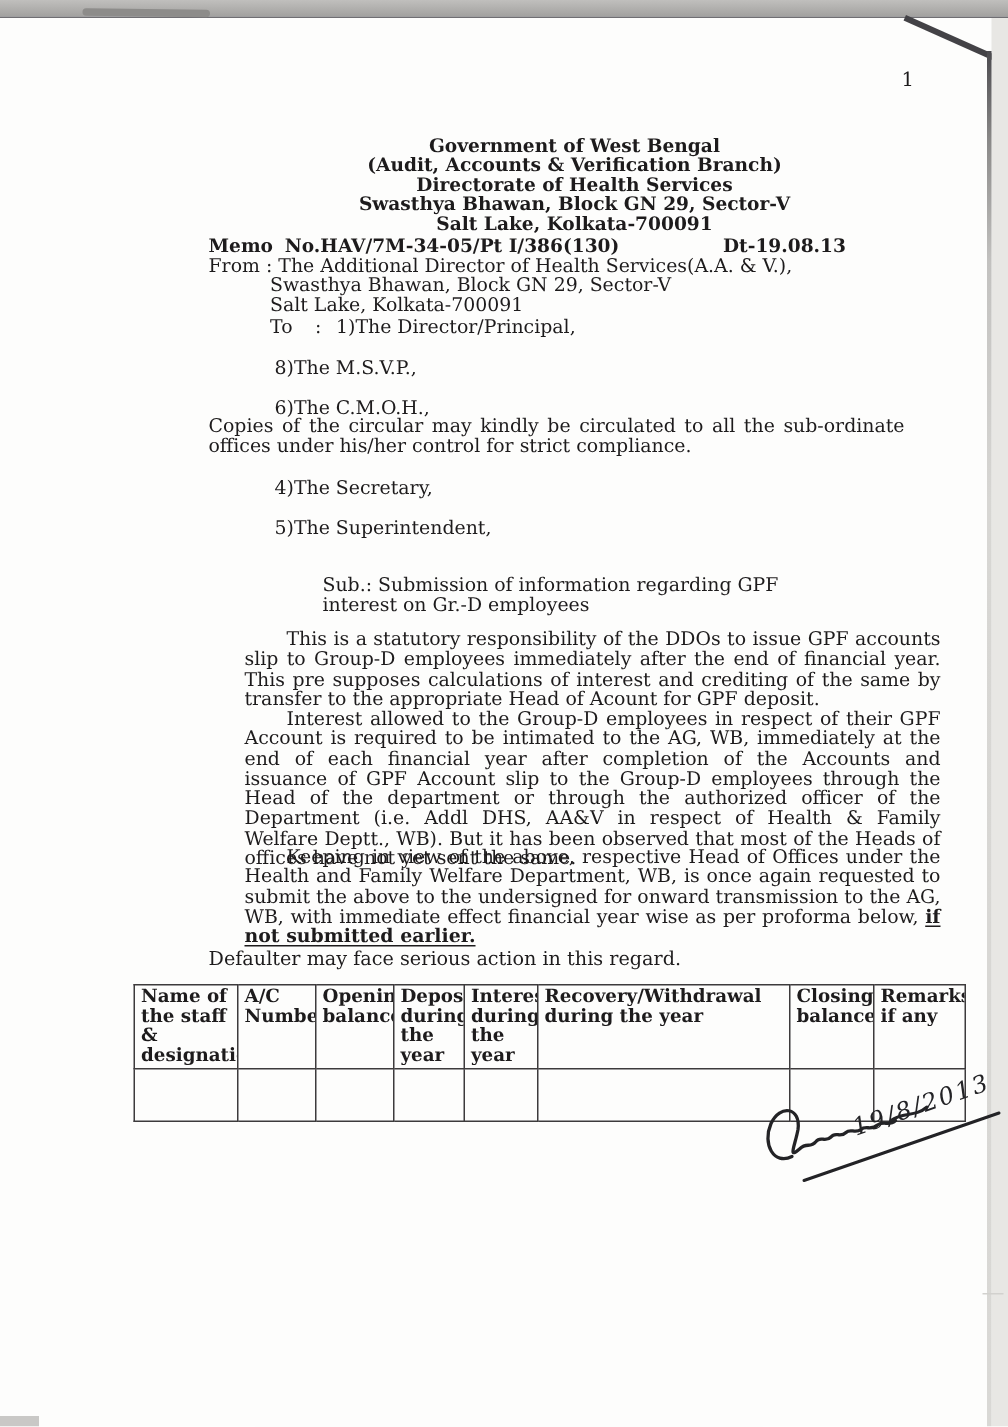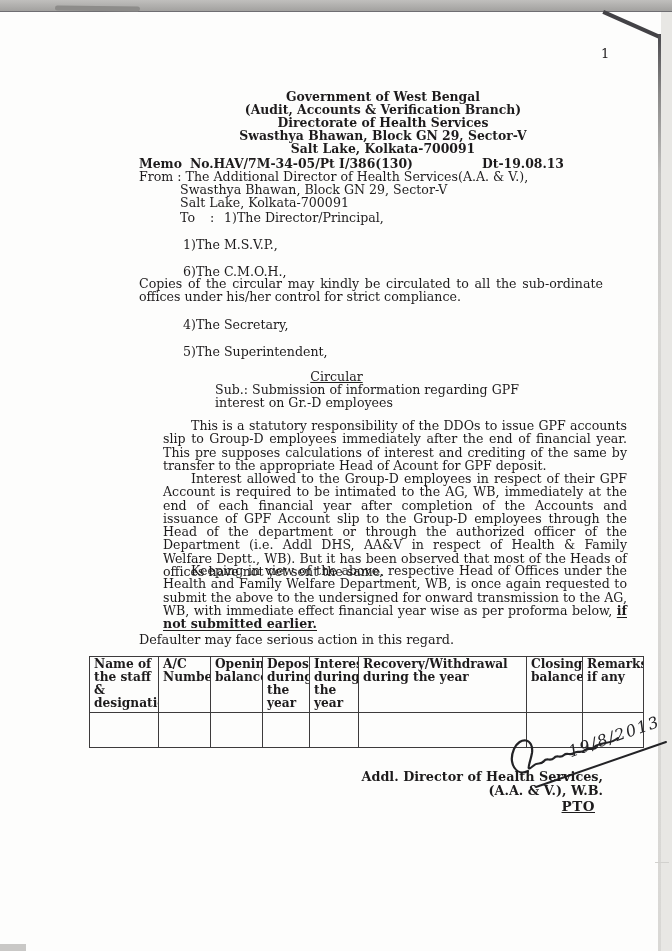--- a/index.html
+++ b/index.html
@@ -95,27 +95,26 @@
 
   <div class="fromblock">
     <div><span>From :</span> <span>The Additional Director of Health Services(A.A. &amp; V.),</span></div>
     <div class="ind">Swasthya Bhawan, Block GN 29, Sector-V</div>
     <div class="ind">Salt Lake, Kolkata-700091</div>
   </div>
 
   <div class="toline">
     <span class="tolabel">To</span><span class="tocolon">:</span><span>1)The Director/Principal,</span>
   </div>
-  <div class="toitem" style="top:237px">1)The M.S.V.P.,</div>
+  <div class="toitem" style="top:237px">8)The M.S.V.P.,</div>
   <div class="toitem" style="top:264px">6)The C.M.O.H.,</div>
   <div class="note" style="top:277px">Copies of the circular may kindly be circulated to all the sub-ordinate offices under his/her control for strict compliance.</div>
   <div class="toitem" style="top:317px">4)The Secretary,</div>
   <div class="toitem" style="top:344px">5)The Superintendent,</div>
 
-  <div class="circ-title"><span>Circular</span></div>
   <div class="subblock">Sub.: Submission of information regarding GPF interest on Gr.-D employees</div>
 
   <div class="para" style="top:419px">This is a statutory responsibility of the DDOs to issue GPF accounts slip to Group-D employees immediately after the end of financial year. This pre supposes calculations of interest and crediting of the same by transfer to the appropriate Head of Acount  for GPF deposit.</div>
   <div class="para" style="top:472px">Interest allowed to the Group-D employees in respect of their GPF Account is required to be intimated to the AG, WB, immediately at the end of each financial year after completion of the Accounts and issuance of GPF Account slip to the Group-D employees through the Head of the department or through the authorized officer of the Department (i.e. Addl DHS, AA&amp;V in respect of Health &amp; Family Welfare Deptt., WB). But it has been observed that most of the Heads of offices have not yet sent the same.</div>
   <div class="para" style="top:564px"><span>Keeping in view of the above, respective Head of Offices under the Health and Family Welfare Department, WB, is once again requested to submit the above to the undersigned for onward transmission to the AG, WB,  with immediate effect financial year wise as per proforma below, </span><span class="emph">if not submitted earlier.</span></div>
   <div class="warning">Defaulter may face serious action in this regard.</div>
 
   <table class="proforma">
     <colgroup>
       <col style="width:69px">
@@ -151,19 +150,14 @@
   </tbody>
     </table>
 
   <svg class="sig-svg" width="170" height="58" viewBox="0 0 170 58">
     <path d="M22,40 C10,46 2,32 8,18 C14,5 28,7 26,22 C24,33 19,42 27,35 C32,30 34,35 38,30 C41,26 44,31 48,27 C51,23 54,28 58,24 C61,21 64,25 68,22 C71,19 75,23 79,19 C83,16 87,20 91,16" fill="none" stroke="#232326" stroke-width="2.2" stroke-linecap="round"></path>
     <path d="M30,56 L160,11" fill="none" stroke="#232326" stroke-width="2" stroke-linecap="round"></path>
     <path d="M88,16 C96,10 104,14 112,7" fill="none" stroke="#232326" stroke-width="2" stroke-linecap="round"></path>
   </svg>
   <div class="hand-date">19/8/2013</div>
 
-  <div class="sigblock">
-    <div>Addl. Director of Health Services,</div>
-    <div>(A.A. &amp; V.), W.B.</div>
-    <span class="pto">PTO</span>
-  </div>
 
 </div>
 
 </body></html>

